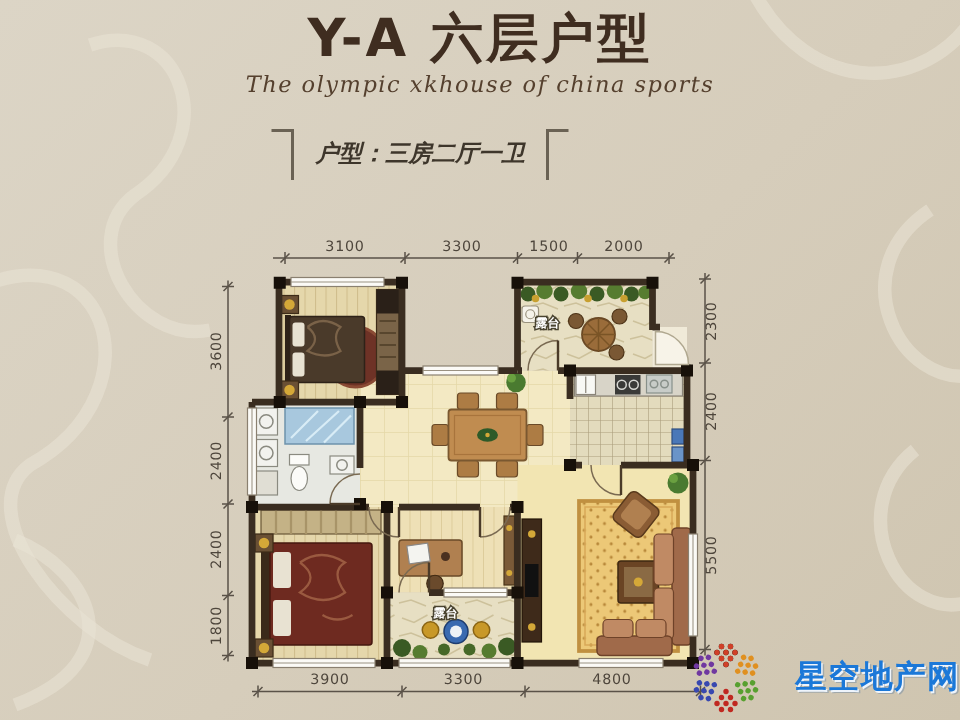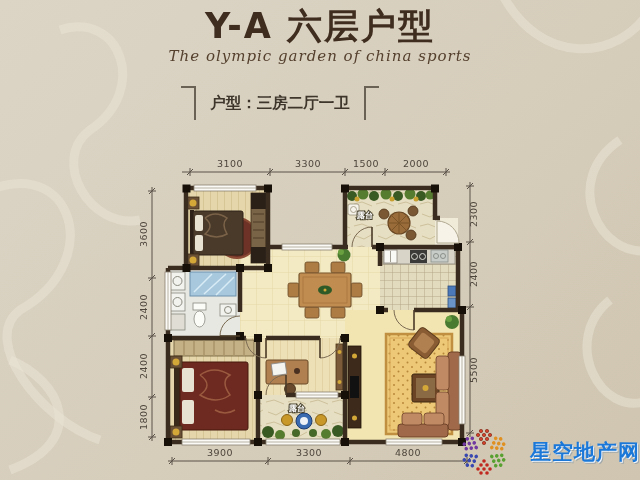--- a/index.html
+++ b/index.html
@@ -6,21 +6,21 @@
   .page{position:relative;width:640px;height:480px;overflow:hidden;
         background:linear-gradient(135deg,#dcd5c6 0%,#d6cdbb 55%,#cfc5b0 100%);
         font-family:"Liberation Sans",sans-serif;}
   .bg-svg,.plan-svg{position:absolute;left:0;top:0;}
   .hdr{position:absolute;left:0;top:6px;width:640px;text-align:center;}
   .title{font-family:"DejaVu Sans",sans-serif;font-size:35px;font-weight:bold;
          color:#3f2d20;letter-spacing:2px;line-height:40px;}
   .subtitle{font-family:"DejaVu Serif",serif;font-style:italic;font-size:15px;
             color:#55402e;letter-spacing:1px;margin-top:1px;}
   .info{position:absolute;left:0;top:86px;width:560px;display:flex;
-        justify-content:center;align-items:center;gap:14px;}
+        justify-content:center;align-items:center;gap:14px;font-style:italic;}
   .info-text{text-align:center;color:#3e362b;font-size:15.5px;line-height:18px;font-weight:bold;}
   .brk{width:13px;height:32px;}
   .brk.l{border-top:2px solid #6a6254;border-right:2px solid #6a6254;}
   .brk.r{border-top:2px solid #6a6254;border-left:2px solid #6a6254;}
   .watermark{position:absolute;right:0;bottom:2px;display:flex;align-items:center;gap:20px;}
   .wm-text{line-height:20px;}
   .wm-name{font-size:21px;font-weight:bold;color:#1b78d8;letter-spacing:1px;
            text-shadow:1px 1px 0 #eef4fb,2px 2px 0 rgba(20,80,150,.25);}
   .wm-url{font-size:11px;font-weight:bold;font-style:italic;color:#9fb9da;
           text-shadow:1px 1px 0 #f2f5f8;margin-top:-2px;}
@@ -37,21 +37,21 @@
       <path d="M60,30 C120,10 150,90 90,130 C50,160 90,230 140,220"></path>
       <path d="M500,-10 C540,70 620,60 650,10"></path>
       <path d="M620,140 C560,180 600,260 650,250"></path>
       <path d="M610,300 C560,340 600,420 650,400"></path>
       <path d="M10,470 C90,440 60,380 10,360"></path>
     </g>
   </svg>
 
   <div class="hdr">
     <div class="title">Y-A 六层户型</div>
-    <div class="subtitle">The olympic garden of china sports</div>
+    <div class="subtitle">The olympic xkhouse of china sports</div>
   </div>
 
   <div class="info">
     <div class="brk l"></div>
     <div class="info-text">
       <div>户型：三房二厅一卫</div>
     </div>
     <div class="brk r"></div>
   </div>
 

